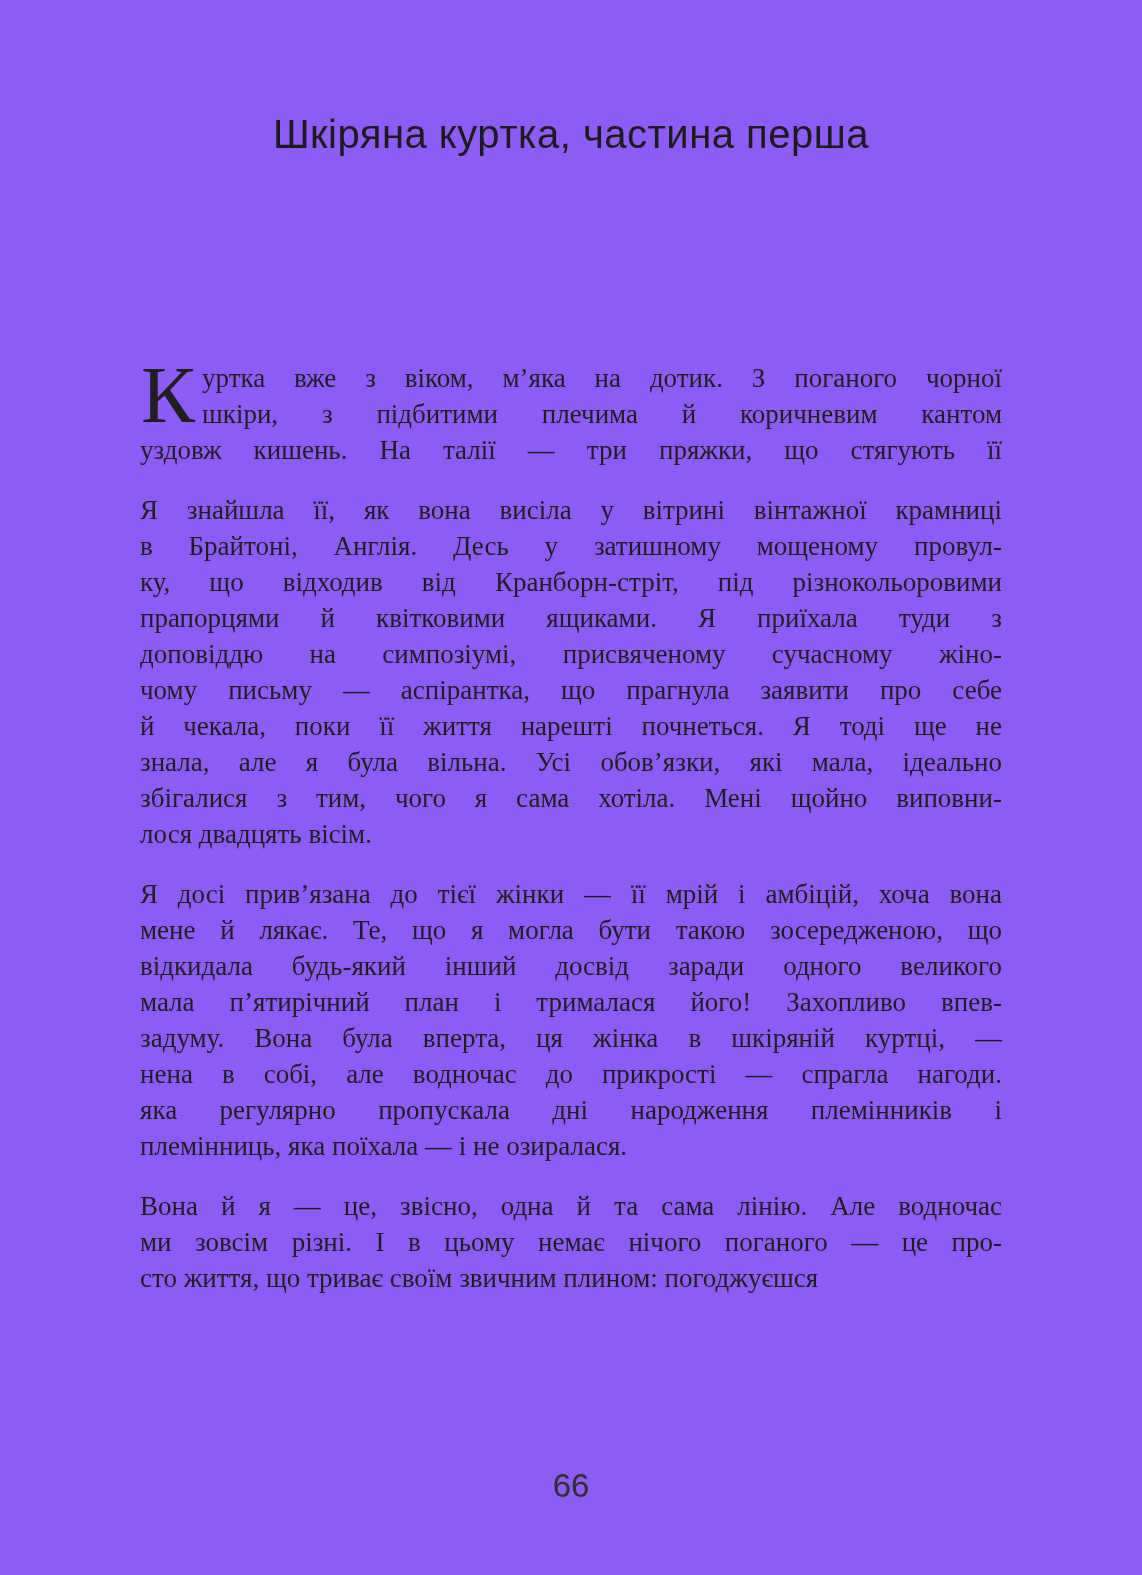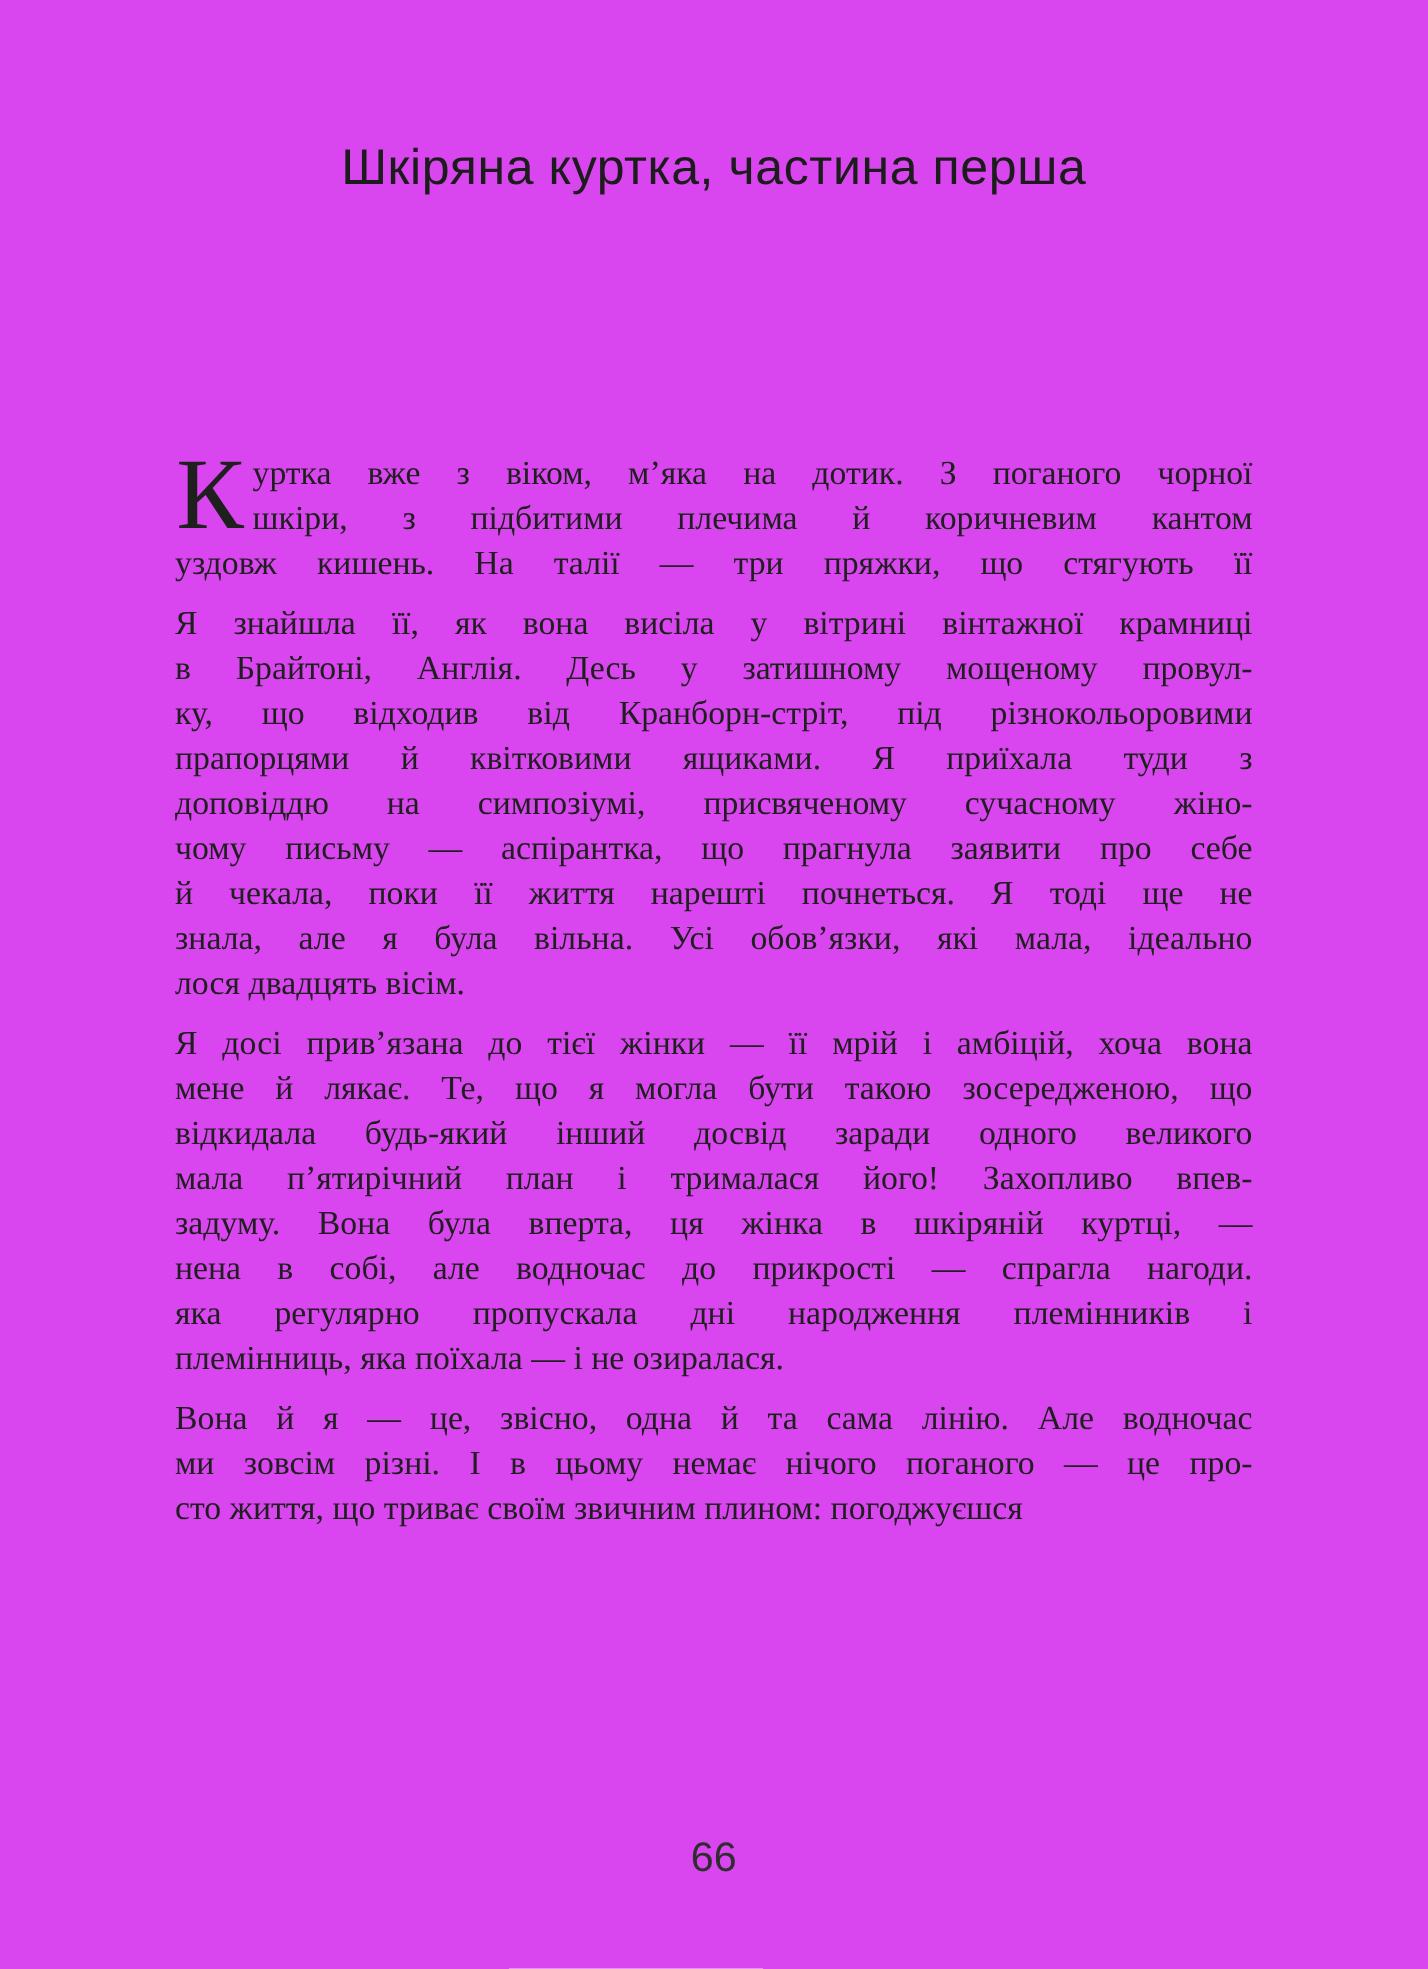--- a/index.html
+++ b/index.html
@@ -4,21 +4,21 @@
 <style>
   html, body {
     margin: 0;
     padding: 0;
     background: #ffffff;
   }
   .page {
     position: relative;
     width: 1142px;
     height: 1575px;
-    background: #d946ef;
+    background: #8b5cf6;
     overflow: hidden;
     font-family: "Liberation Serif", "DejaVu Serif", serif;
     color: #1f1f1f;
   }
   .chapter-title {
     position: absolute;
     top: 110px;
     left: 0;
     width: 100%;
     margin: 0;
@@ -35,21 +35,21 @@
     top: 360px;
     left: 140px;
     width: 862px;
     font-size: 27px;
     line-height: 36px;
   }
   .para {
     position: relative;
     margin: 0;
   }
-  .para + .para { margin-top: 12px; }
+  .para + .para { margin-top: 24px; }
   .line {
     text-align: justify;
     text-align-last: justify;
   }
   .line.last { text-align-last: left; }
   .line.indented { padding-left: 62px; }
   .dropcap {
     position: absolute;
     left: 1px;
     top: -5px;
@@ -84,20 +84,21 @@
       </div>
       <div class="para">
         <div class="line">Я знайшла її, як вона висіла у вітрині вінтажної крамниці</div>
         <div class="line">в Брайтоні, Англія. Десь у затишному мощеному провул-</div>
         <div class="line">ку, що відходив від Кранборн-стріт, під різнокольоровими</div>
         <div class="line">прапорцями й квітковими ящиками. Я приїхала туди з</div>
         <div class="line">доповіддю на симпозіумі, присвяченому сучасному жіно-</div>
         <div class="line">чому письму — аспірантка, що прагнула заявити про себе</div>
         <div class="line">й чекала, поки її життя нарешті почнеться. Я тоді ще не</div>
         <div class="line">знала, але я була вільна. Усі обов’язки, які мала, ідеально</div>
+        <div class="line">збігалися з тим, чого я сама хотіла. Мені щойно виповни-</div>
         <div class="line last">лося двадцять вісім.</div>
       </div>
       <div class="para">
         <div class="line">Я досі прив’язана до тієї жінки — її мрій і амбіцій, хоча вона</div>
         <div class="line">мене й лякає. Те, що я могла бути такою зосередженою, що</div>
         <div class="line">відкидала будь-який інший досвід заради одного великого</div>
         <div class="line">мала п’ятирічний план і трималася його! Захопливо впев-</div>
         <div class="line">задуму. Вона була вперта, ця жінка в шкіряній куртці, —</div>
         <div class="line">нена в собі, але водночас до прикрості — спрагла нагоди.</div>
         <div class="line">яка регулярно пропускала дні народження племінників і</div>

